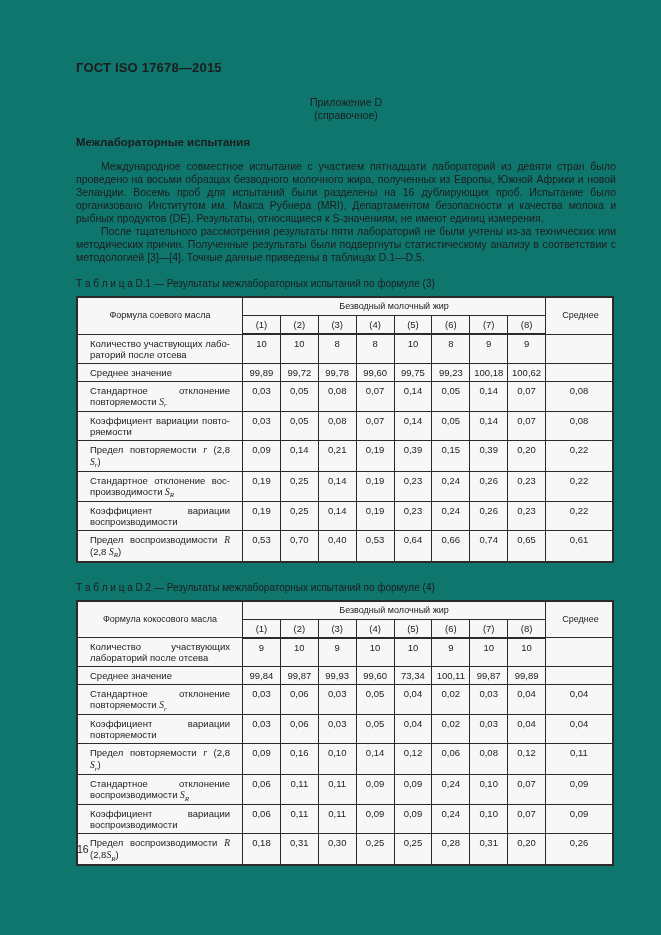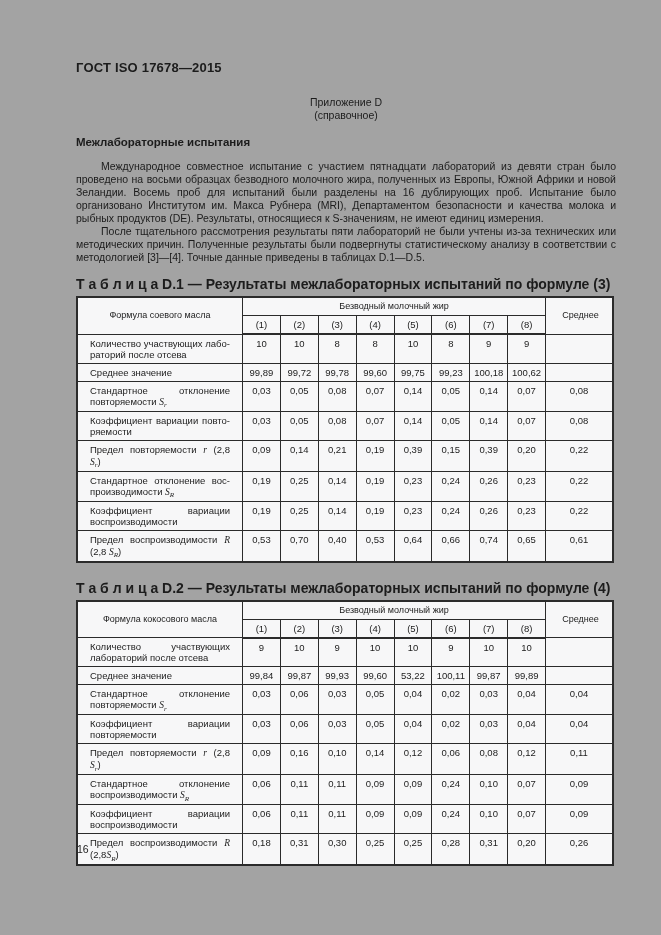--- a/index.html
+++ b/index.html
@@ -8,38 +8,38 @@
     background:#f5f5f6;
     font-family:"Liberation Sans", sans-serif;
     color:#1c1c1c;
     -webkit-font-smoothing:antialiased;
   }
   .page {
     position:relative;
     box-sizing:border-box;
     width:661px; height:935px;
     padding:60px 45px 0 76px;
-    background:#a3a3a3;
+    background:#0f766e;
     overflow:hidden;
   }
   .doc-number { font-size:13px; font-weight:bold; letter-spacing:0.2px; }
   .annex-label { margin-top:21px; text-align:center; font-size:10.5px; }
   .annex-kind  { margin-top:1px;  text-align:center; font-size:10.5px; }
   .title { margin:15px 0 0 0; text-align:left; font-size:11.5px; font-weight:bold; }
   p.body {
     margin:12px 0 0 0;
     font-size:10.5px; line-height:13px;
     text-align:justify; text-indent:25px;
   }
   p.body + p.body { margin-top:0; }
   p.note {
     margin:8px 0 0 0; padding-left:25px;
     font-size:9.5px; line-height:12px; text-align:justify;
   }
-  p.caption { margin:14px 0 6px 0; font-size:14px; line-height:12px;font-weight:bold; }
+  p.caption { margin:14px 0 6px 0; font-size:10px; line-height:12px; }
   p.caption.second { margin-top:19px; }
 
   table.gtable {
     border-collapse:collapse;
     width:538px;
     table-layout:fixed;
     border:2px solid #2b2b2b;
     background:#f7f7f8;
   }
   table.gtable th, table.gtable td {
@@ -235,21 +235,21 @@
           <td class="num">10</td>
           <td class="num">10</td>
           <td class="num mean"></td>
         </tr>
         <tr>
           <td class="label">Среднее значение</td>
           <td class="num">99,84</td>
           <td class="num">99,87</td>
           <td class="num">99,93</td>
           <td class="num">99,60</td>
-          <td class="num">53,22</td>
+          <td class="num">73,34</td>
           <td class="num">100,11</td>
           <td class="num">99,87</td>
           <td class="num">99,89</td>
           <td class="num mean"></td>
         </tr>
         <tr>
           <td class="label">Стандартное отклонение повторя­емости <i>S</i><sub><i>r</i></sub></td>
           <td class="num">0,03</td>
           <td class="num">0,06</td>
           <td class="num">0,03</td>

